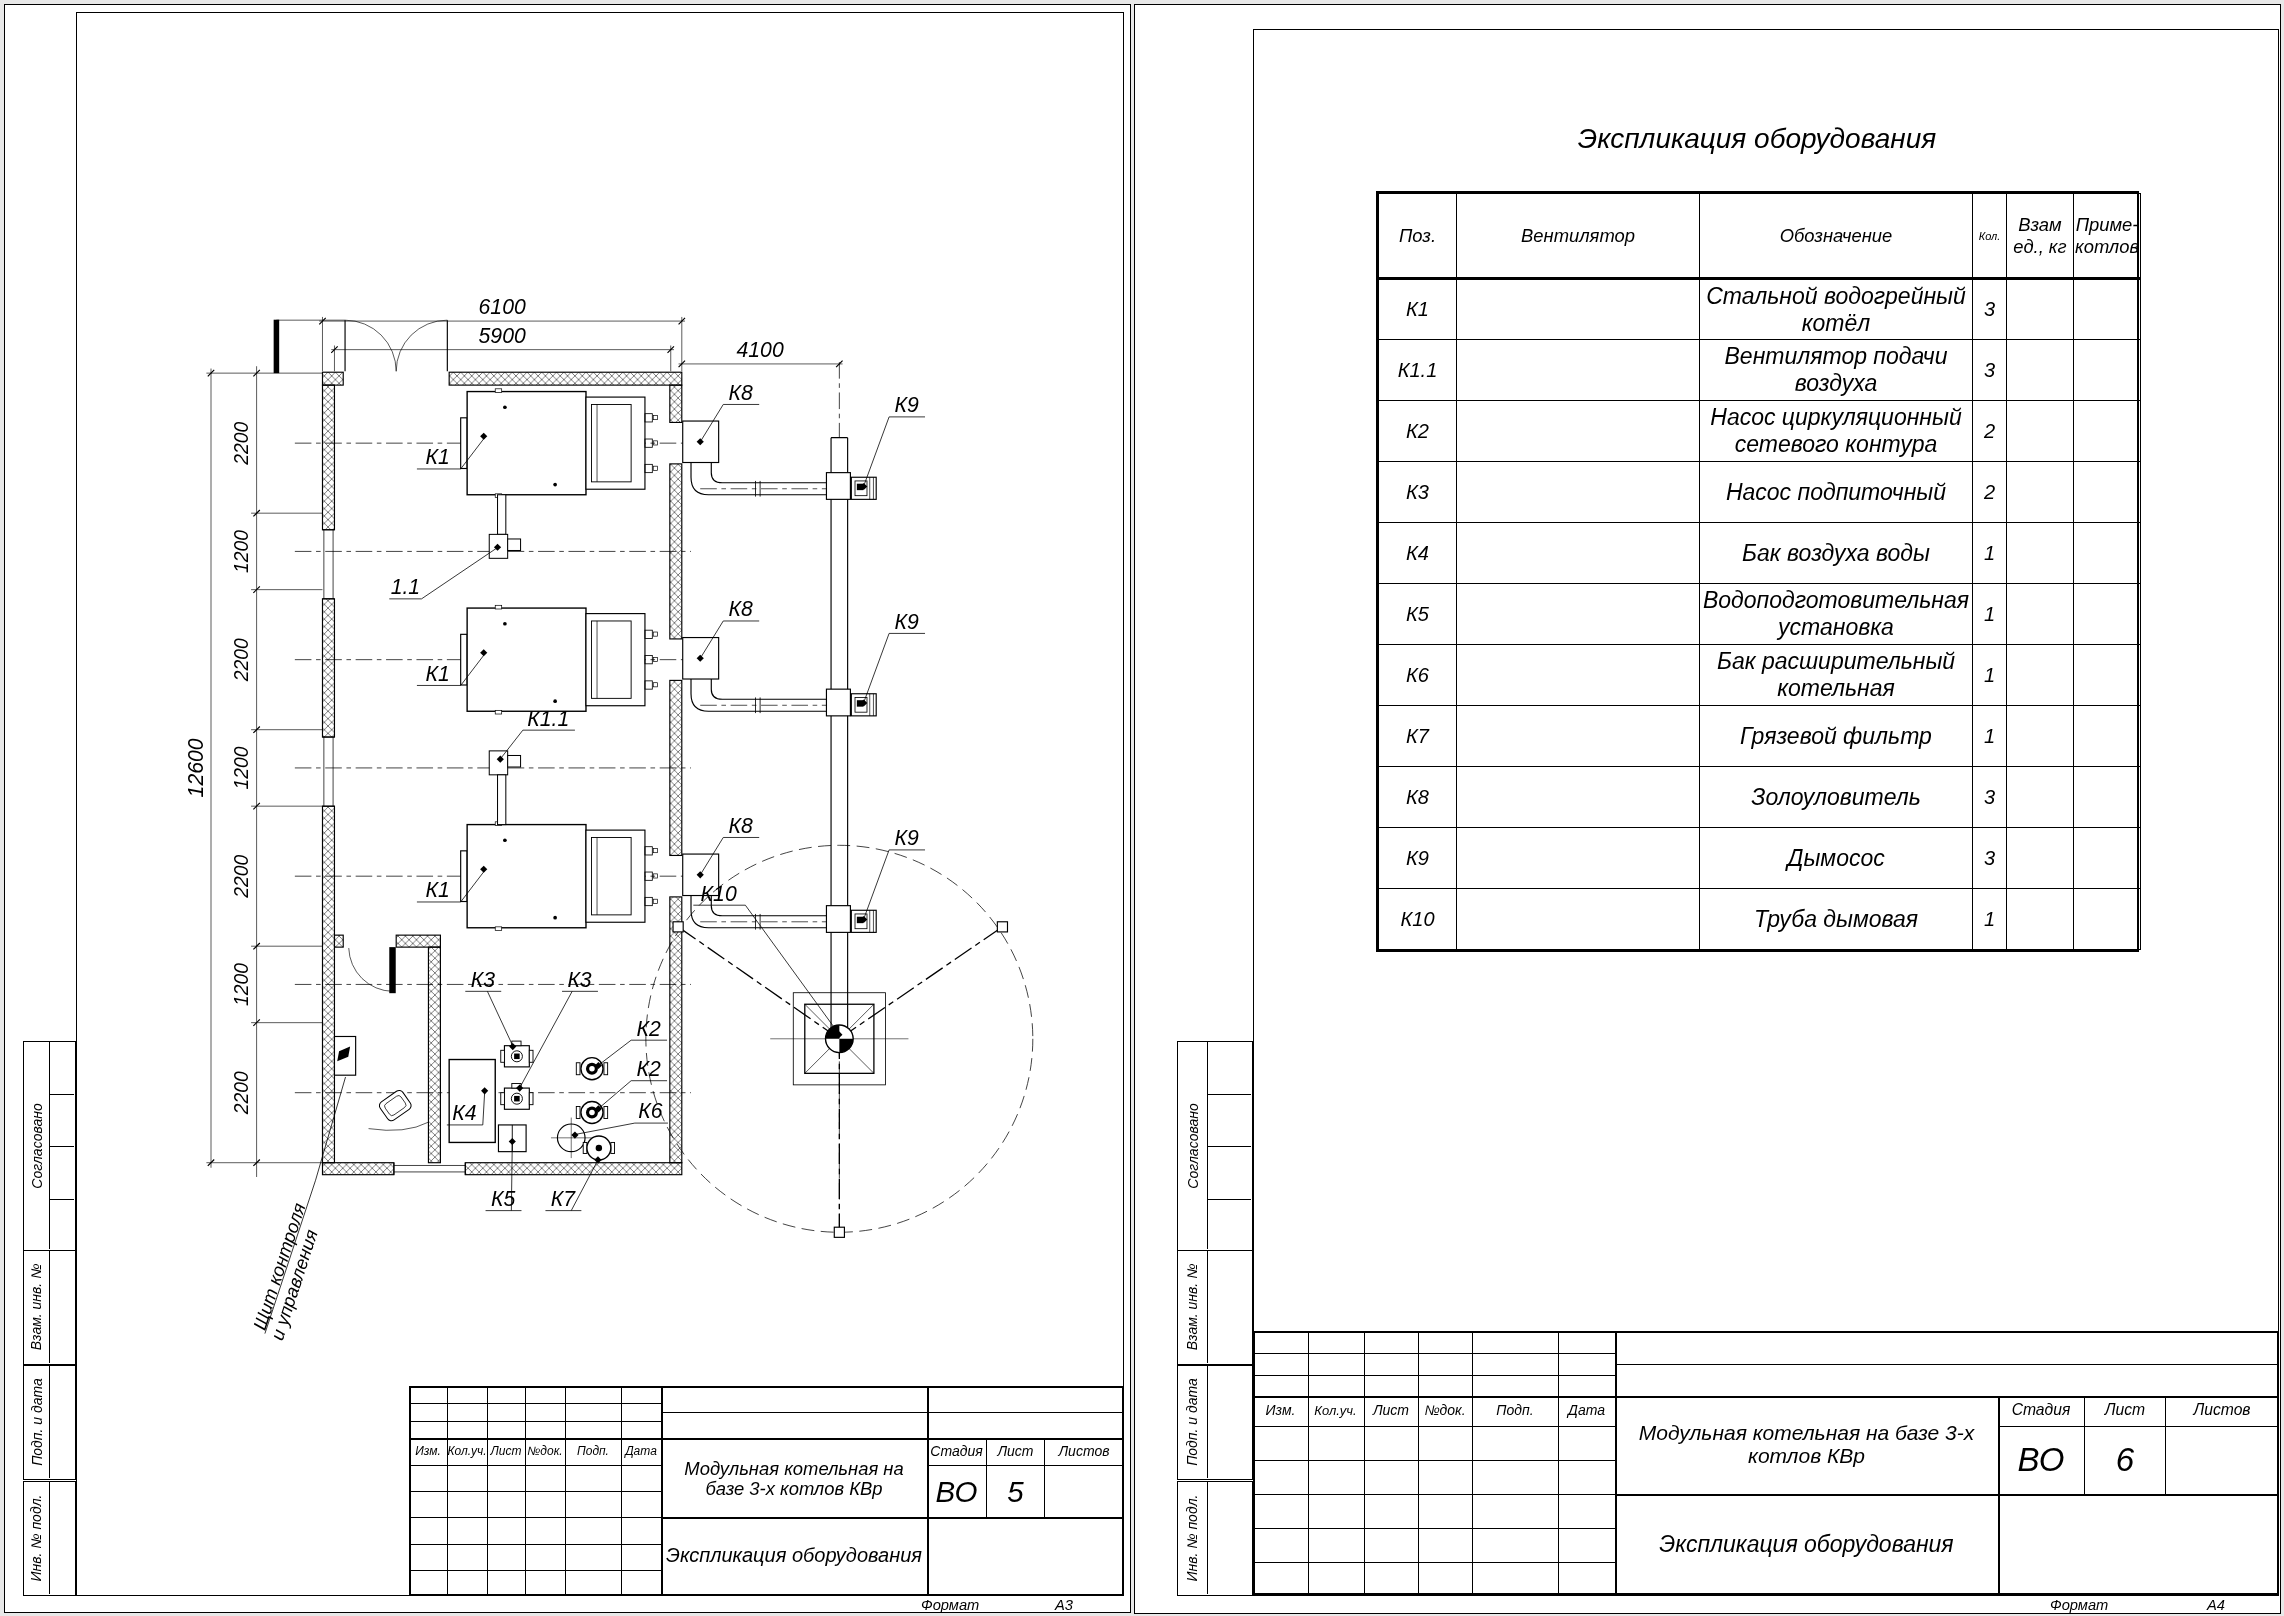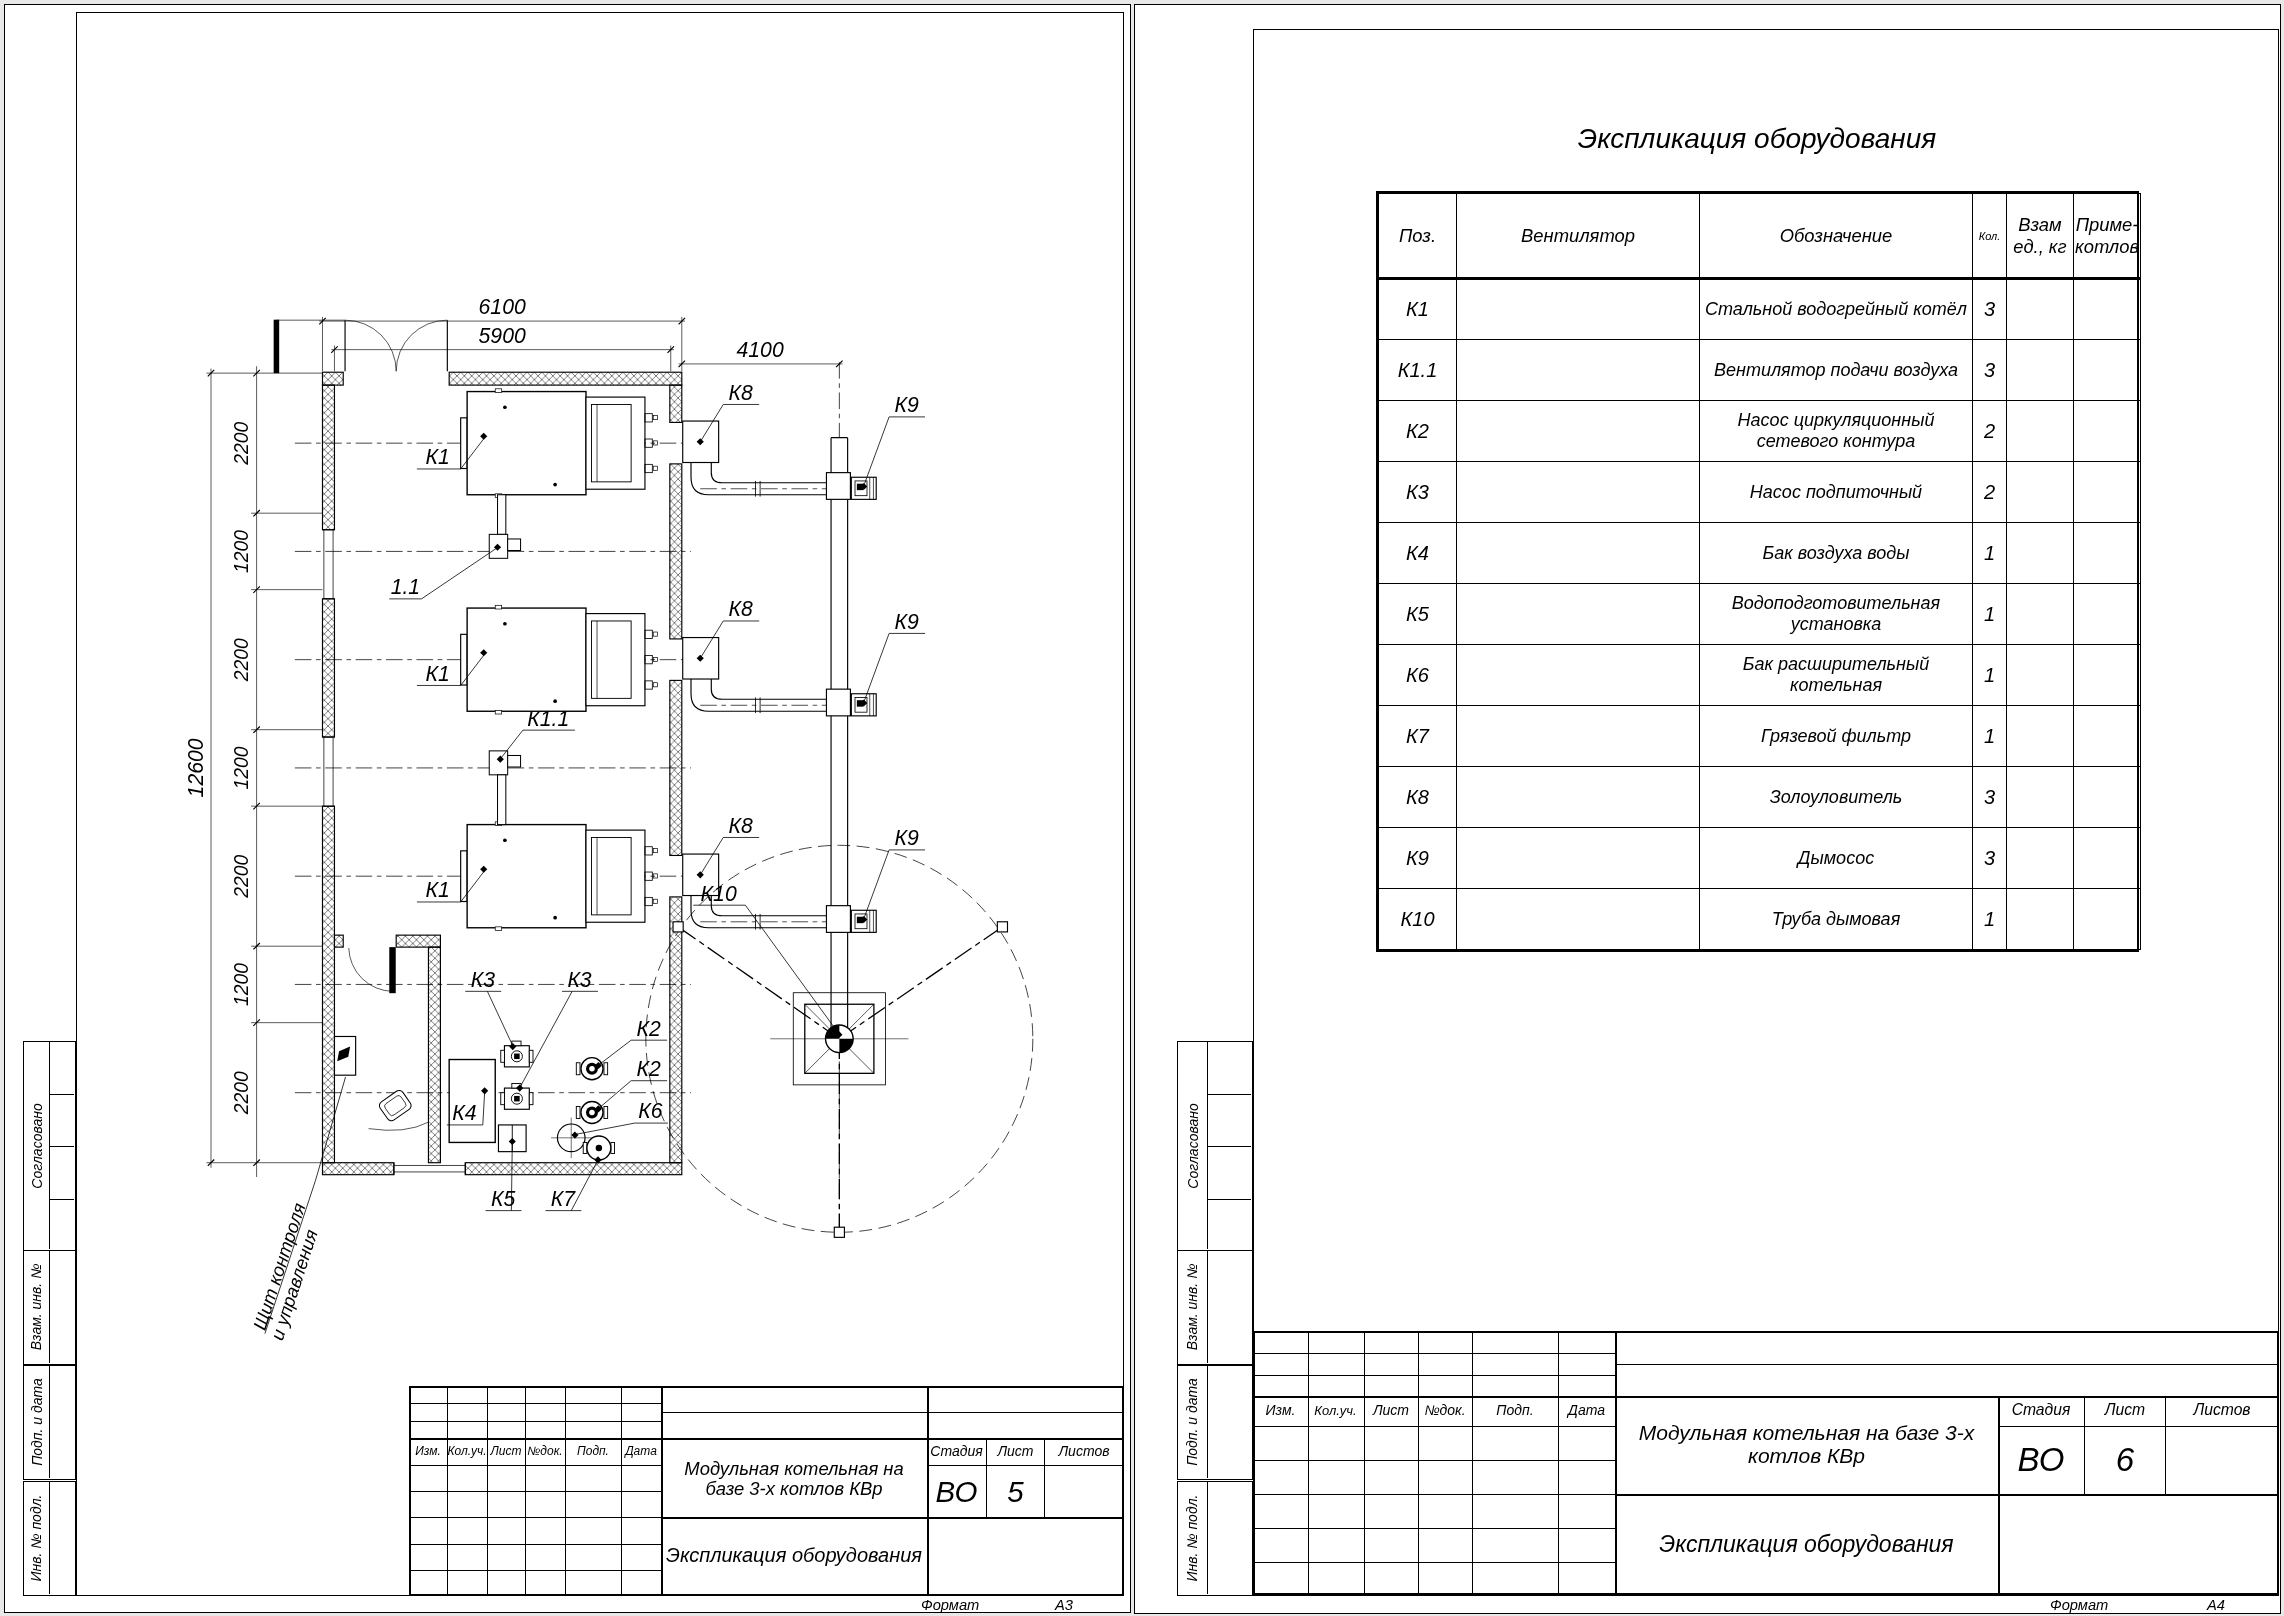--- a/index.html
+++ b/index.html
@@ -10,21 +10,21 @@
   .frame{position:absolute;border:1.8px solid #000}
   .vl,.hl{position:absolute;background:#000}
   .cell{position:absolute;display:flex;align-items:center;justify-content:center;text-align:center;line-height:1.08}
   .rotbox{position:absolute;display:flex;align-items:center;justify-content:center}
   .rot{transform:rotate(-90deg);white-space:nowrap;font-size:14px}
   .stampbox{position:absolute;border:1.4px solid #000}
   table.eq{border-collapse:collapse;width:100%;height:100%;table-layout:fixed}
   table.eq th,table.eq td{border:1.4px solid #000;text-align:center;vertical-align:middle;font-weight:normal;font-style:italic}
   table.eq th{font-size:18.4px;white-space:pre-line}
   table.eq td{font-size:19.3px}
-  table.eq td:nth-child(3){font-size:18px}
+  table.eq td:nth-child(3){font-size:23px}
   table.eq td:nth-child(1),table.eq td:nth-child(4){font-size:20px}
   table.eq thead th{border-bottom:3.2px solid #000}
   svg text{font-family:"Liberation Sans",sans-serif;font-style:italic;fill:#000}
 </style>
 </head>
 <body>
 
 <div class="paper" style="left:3.7px;top:3.7px;width:1127px;height:1609px"></div>
 <div class="frame" style="left:76px;top:12px;width:1048px;height:1584px"></div>
 

